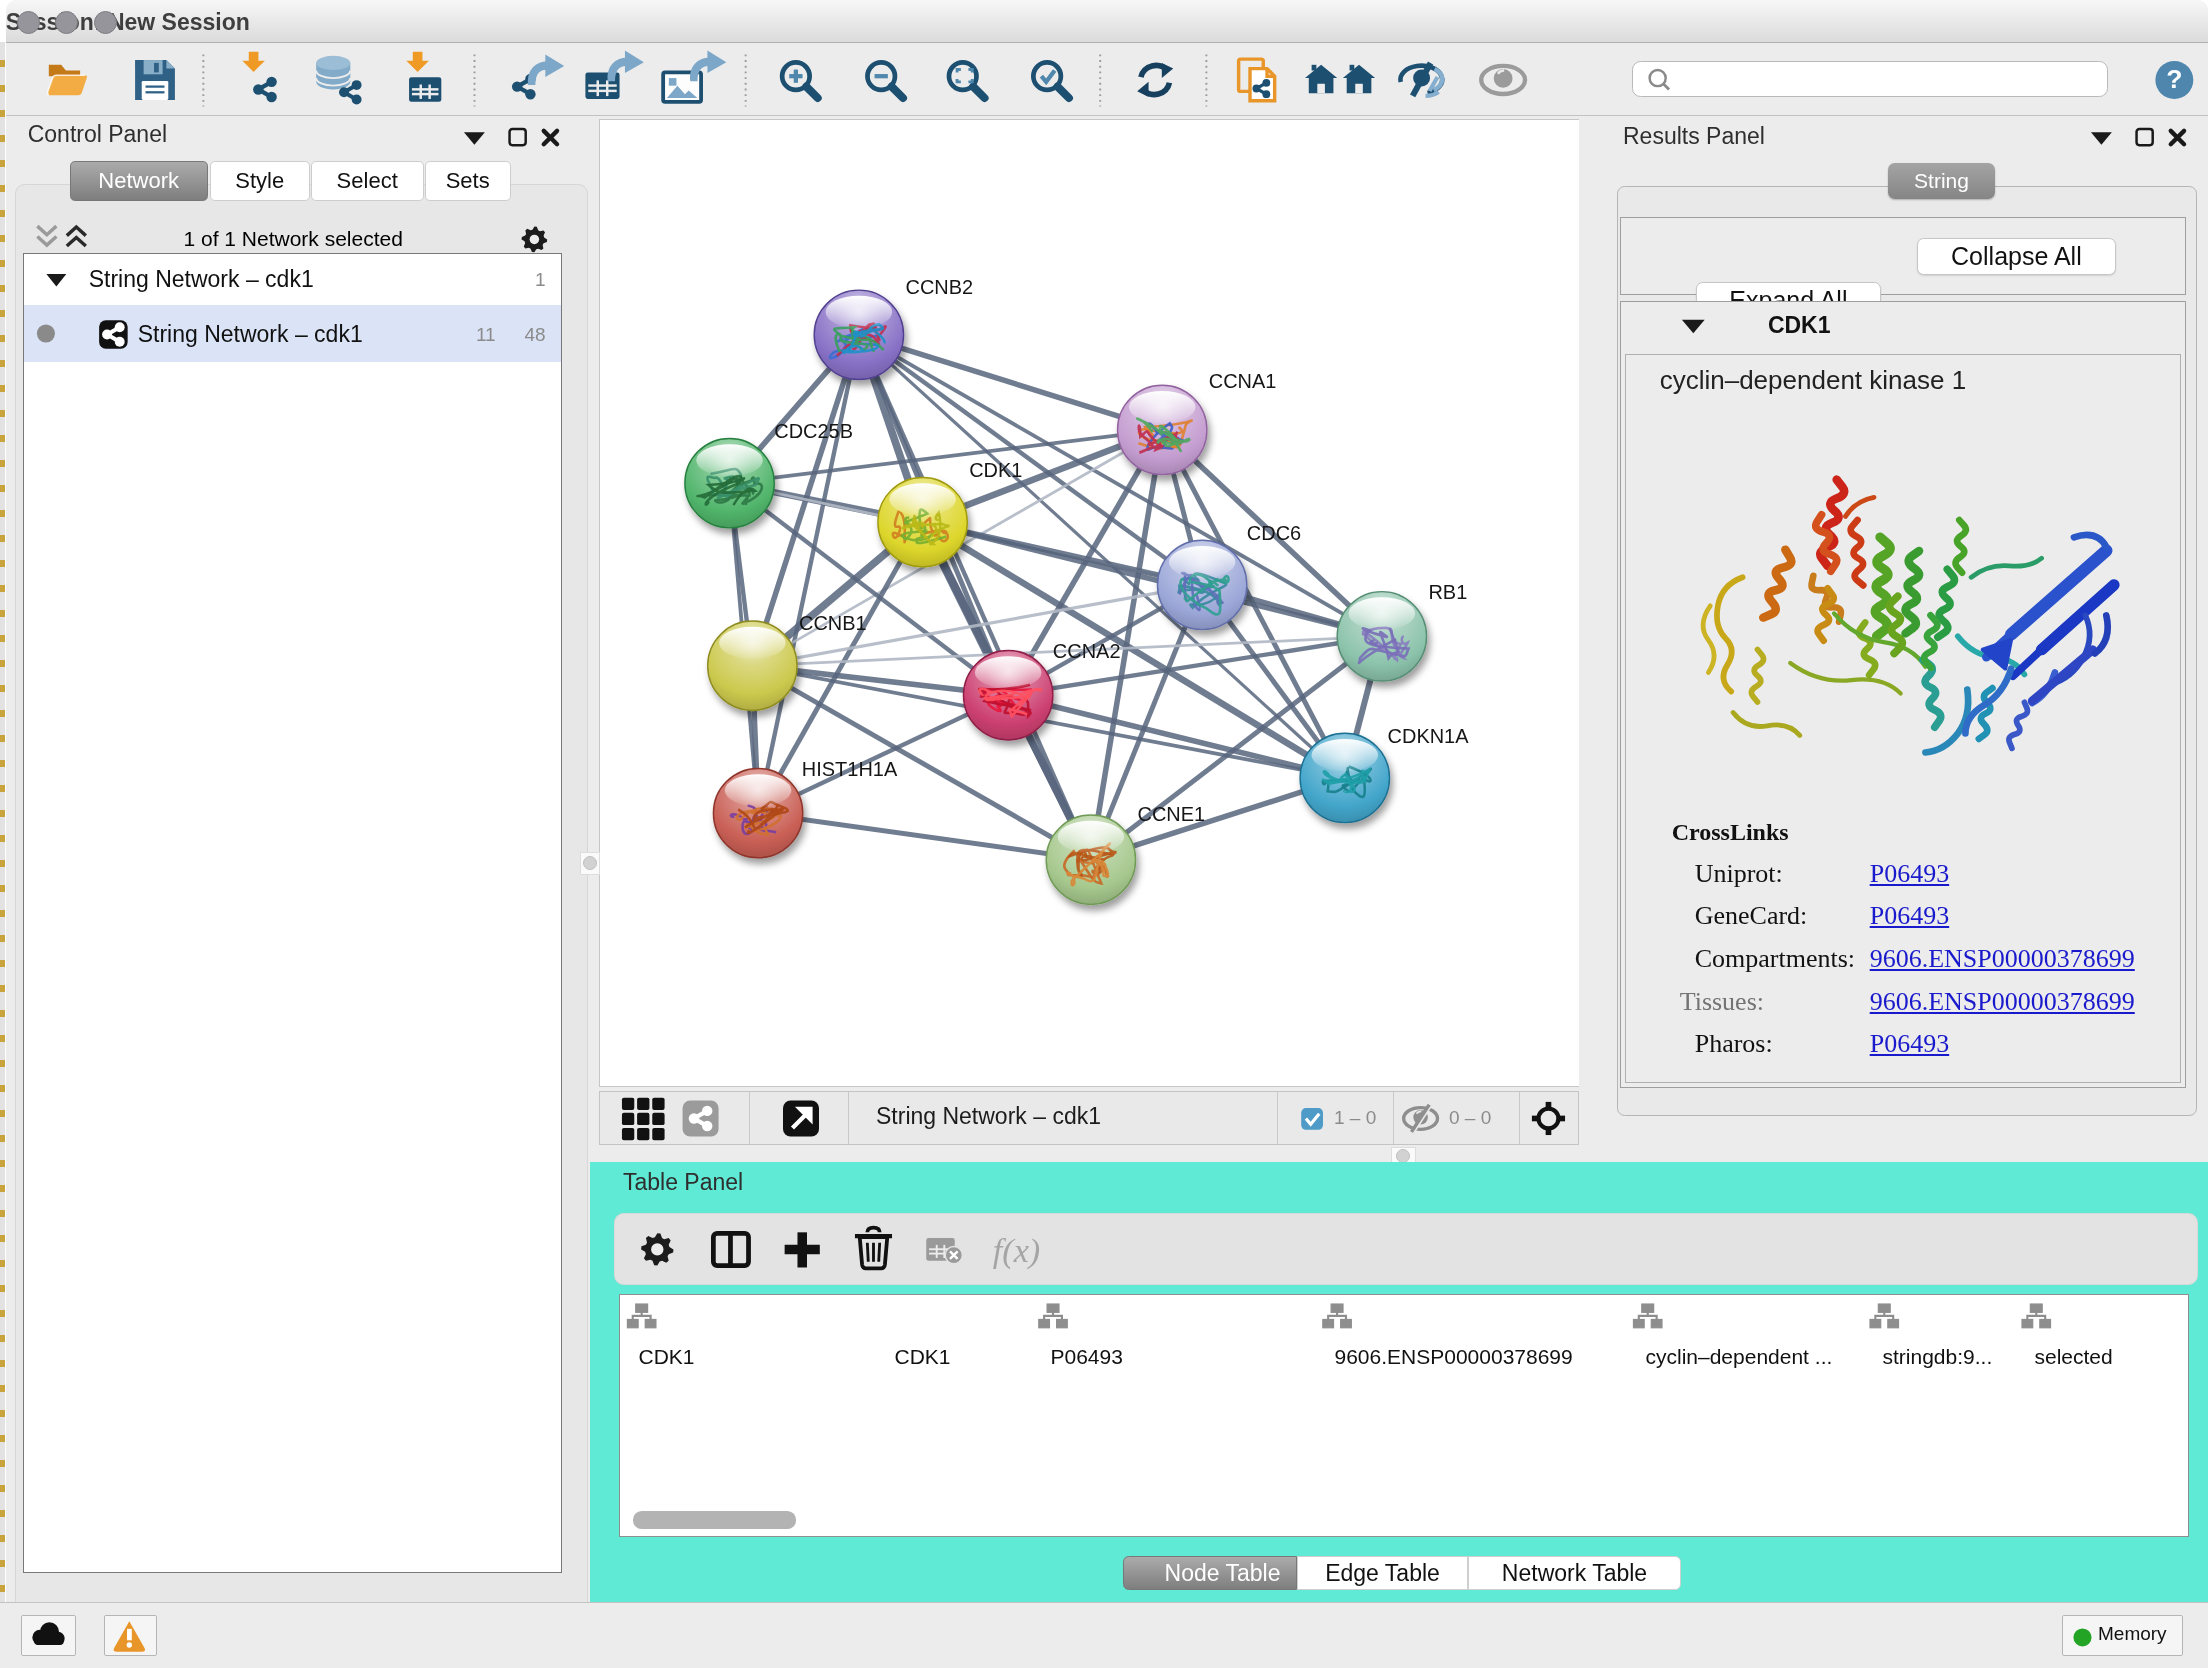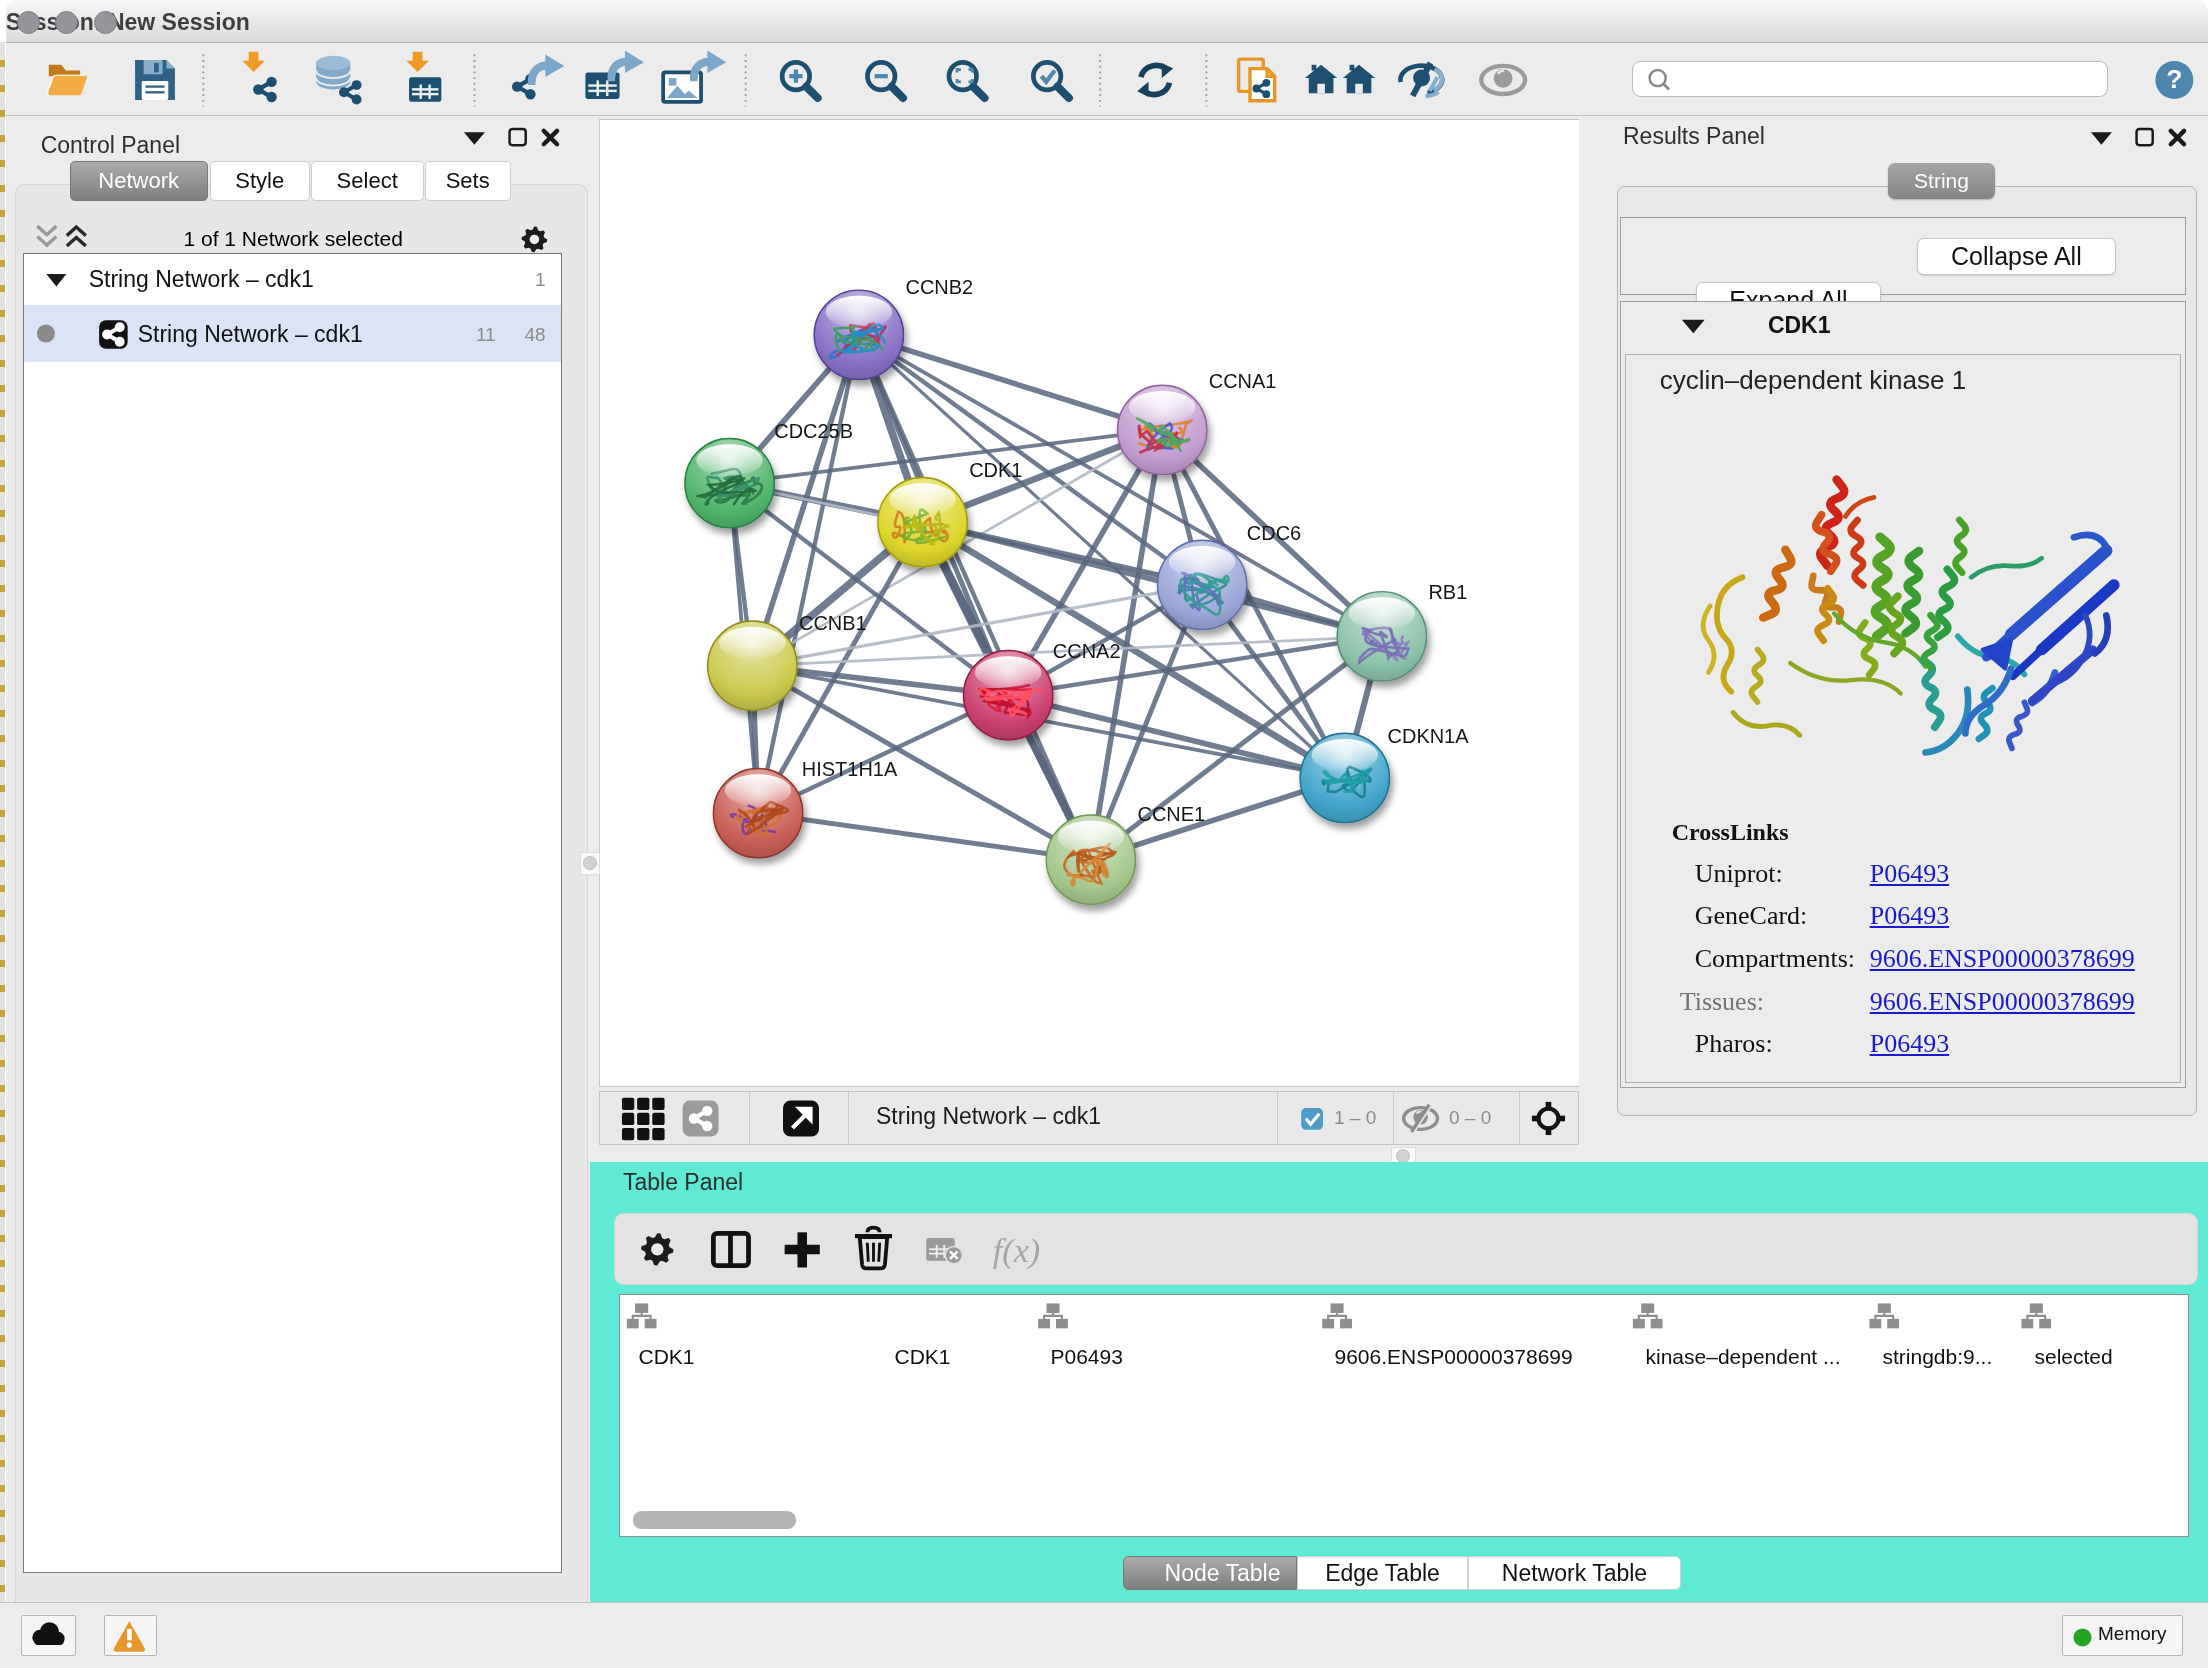--- a/index.html
+++ b/index.html
@@ -215,21 +215,21 @@
       <path d="M-5,-6 a7,7 0 0 1 6,-3" fill="none" stroke="#e8e8e8" stroke-width="2.4"></path>
     </g>
 <g transform="translate(1747,84)">
       <circle cx="-2" cy="-2" r="8.5" fill="none" stroke="#8a8a8a" stroke-width="2.6"></circle>
       <line x1="4" y1="4" x2="10" y2="10" stroke="#8a8a8a" stroke-width="3"></line>
     </g>
 <circle cx="2290" cy="84" r="20" fill="#4e86ad"></circle>
     <text x="2290" y="93" font-size="28" font-weight="bold" fill="#fff" text-anchor="middle">?</text>
 </svg>
 <div id="cpanel">
-    <span class="ptitle abs" style="left:22px;top:16px;margin-left:13px;">Control Panel</span>
+    <span class="ptitle abs" style="left:22px;top:5px;">Control Panel</span>
     <div class="tab tabsel" style="left:64px;width:138px;">Network</div>
     <div class="tab" style="left:204px;width:100px;">Style</div>
     <div class="tab" style="left:305px;width:113px;">Select</div>
     <div class="tab" style="left:419px;width:86px;">Sets</div>
     <div id="cpsub">
       <span class="abs" style="left:277px;top:42px;font-size:21px;transform:translateX(-50%);white-space:nowrap;">1 of 1 Network selected</span>
     </div>
     <div id="netlist">
       <div class="lrow" style="top:0;height:51px;">
         <span class="abs" style="left:65px;top:12.4px;">String Network – cdk1</span>
@@ -717,21 +717,21 @@
           <rect x="-5" y="-10" width="10" height="7"></rect>
           <rect x="-12" y="3" width="9" height="7"></rect>
           <rect x="3" y="3" width="9" height="7"></rect>
           <path d="M0,-3 V0 M-7.5,3 V0 H7.5 V3" fill="none" stroke-width="1.8"></path>
         </g>
 </svg>
       <div class="tdcell" style="left:19px;">CDK1</div>
       <div class="tdcell" style="left:275px;">CDK1</div>
       <div class="tdcell" style="left:431px;">P06493</div>
       <div class="tdcell" style="left:715px;">9606.ENSP00000378699</div>
-      <div class="tdcell" style="left:1026px;">kinase–dependent ...</div>
+      <div class="tdcell" style="left:1026px;">cyclin–dependent ...</div>
       <div class="tdcell" style="left:1263px;">stringdb:9...</div>
       <div class="tdcell" style="left:1415px;">selected</div>
       <div class="abs" style="left:13.3px;top:216px;width:163px;height:18px;border-radius:8.6px;background:#b3b3b3;"></div>
     </div>
     <div class="ttab" style="left:533px;width:174px;background:linear-gradient(#ababab,#7e7e7e);color:#fff;border-color:#787878;border-radius:5.7px 0 0 5.7px;padding-left:25px;">Node Table</div>
     <div class="ttab" style="left:707px;width:171px;">Edge Table</div>
     <div class="ttab" style="left:878px;width:213px;border-radius:0 5.7px 5.7px 0;">Network Table</div>
   </div>
 <svg class="abs" style="left:590px;top:1162px;" width="1619" height="440" viewBox="620 1222 1702 463">
 <path d="M690.0,1297.0 L693.3,1297.3 L695.0,1302.0 L697.2,1303.2 L702.0,1302.0 L704.1,1304.6 L702.0,1309.0 L702.8,1311.5 L707.0,1314.0 L706.7,1317.3 L702.0,1319.0 L700.8,1321.2 L702.0,1326.0 L699.4,1328.1 L695.0,1326.0 L692.5,1326.8 L690.0,1331.0 L686.7,1330.7 L685.0,1326.0 L682.8,1324.8 L678.0,1326.0 L675.9,1323.4 L678.0,1319.0 L677.2,1316.5 L673.0,1314.0 L673.3,1310.7 L678.0,1309.0 L679.2,1306.8 L678.0,1302.0 L680.6,1299.9 L685.0,1302.0 L687.5,1301.2 Z" fill="#1c1c1c"></path>

